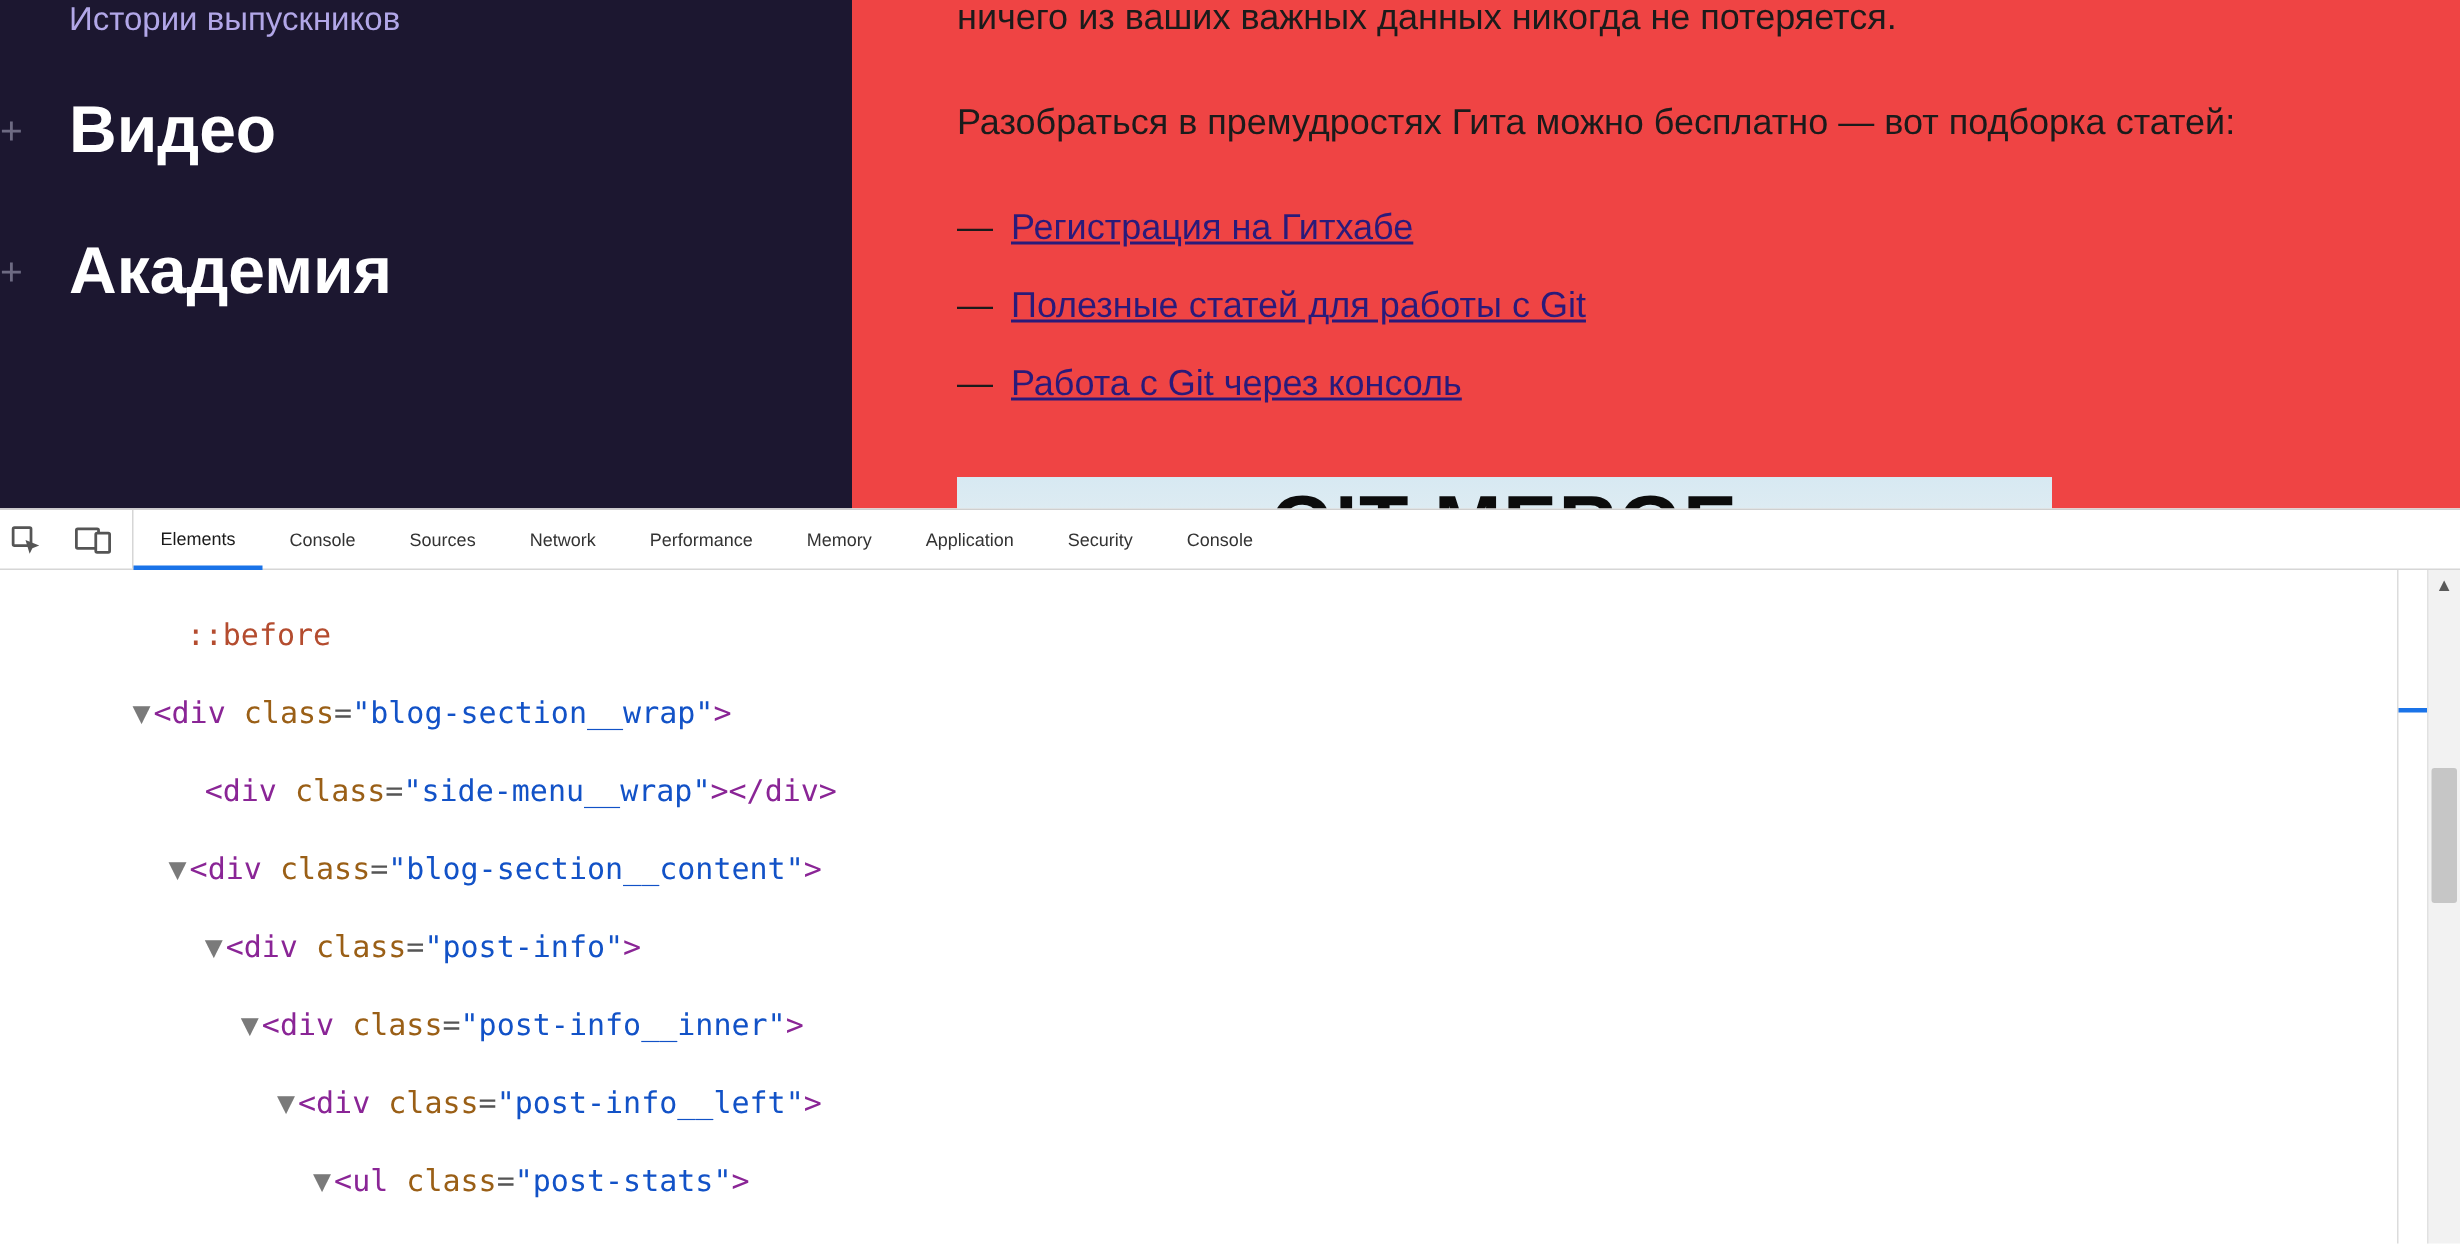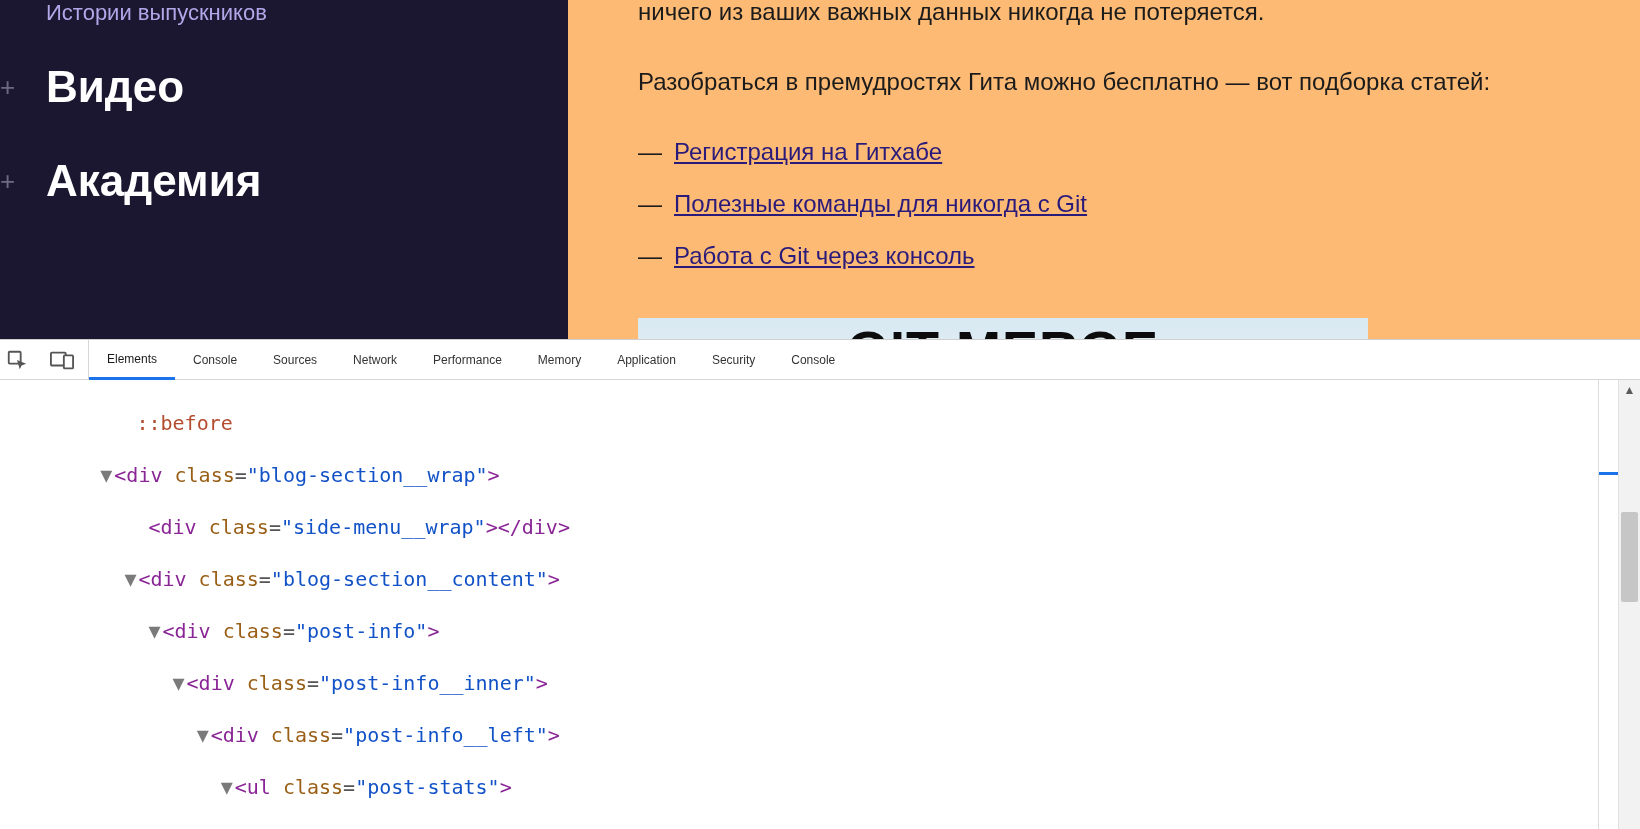--- a/index.html
+++ b/index.html
@@ -34,21 +34,21 @@
     text-align: left;
   }
   .sidebar-row-label {
     color: #fff;
     font-size: 44px;
     font-weight: 700;
   }
   
   .content {
     flex: 1;
-    background: #fdba74;
+    background: #ef4444;
     color: #1a1a1a;
     padding: 0 40px 0 70px;
     font-size: 24px;
     line-height: 1.5;
     position: relative;
   }
   .content-p {
     color: #1b1b1b;
     margin-bottom: 34px;
   }
@@ -138,21 +138,21 @@
     overflow: hidden;
   }
   .dt-dom {
     font-family: Consolas, Menlo, monospace;
     font-size: 20px;
     line-height: 26px;
     padding: 4px 0 0 0;
     white-space: pre;
     color: #222;
   }
-  .dt-row { display:block; padding-left: 16px; position:relative; }
+  .dt-row { display:block; padding-left: 4px; position:relative; }
   .pseudo { color: #b44c2f; }
   .arrow { color: #7a7a7a; display:inline-block; width:14px; }
   .pb  { color: #8a2596; }  
   .tg  { color: #8a2596; }  
   .at  { color: #9a5f16; }  
   .eq  { color: #555; }
   .vq  { color: #1252c7; }  
   .cm  { color: #777; }
   
   .vscroll-track {
@@ -216,21 +216,21 @@
   <div class="content">
     <p class="content-p first">ничего из ваших важных данных никогда не потеряется.</p>
     <p class="content-p">Разобраться в премудростях Гита можно бесплатно — вот подборка статей:</p>
     <ul class="link-list">
       <li>
         <span class="link-dash">—</span>
         <a class="link-a">Регистрация на Гитхабе</a>
       </li>
       <li>
         <span class="link-dash">—</span>
-        <a class="link-a">Полезные команды для никогда с Git</a>
+        <a class="link-a">Полезные статей для работы с Git</a>
       </li>
       <li>
         <span class="link-dash">—</span>
         <a class="link-a">Работа с Git через консоль</a>
       </li>
     </ul>
     <div class="banner">
       <span class="banner-text">GIT MERGE</span>
     </div>
   </div>

